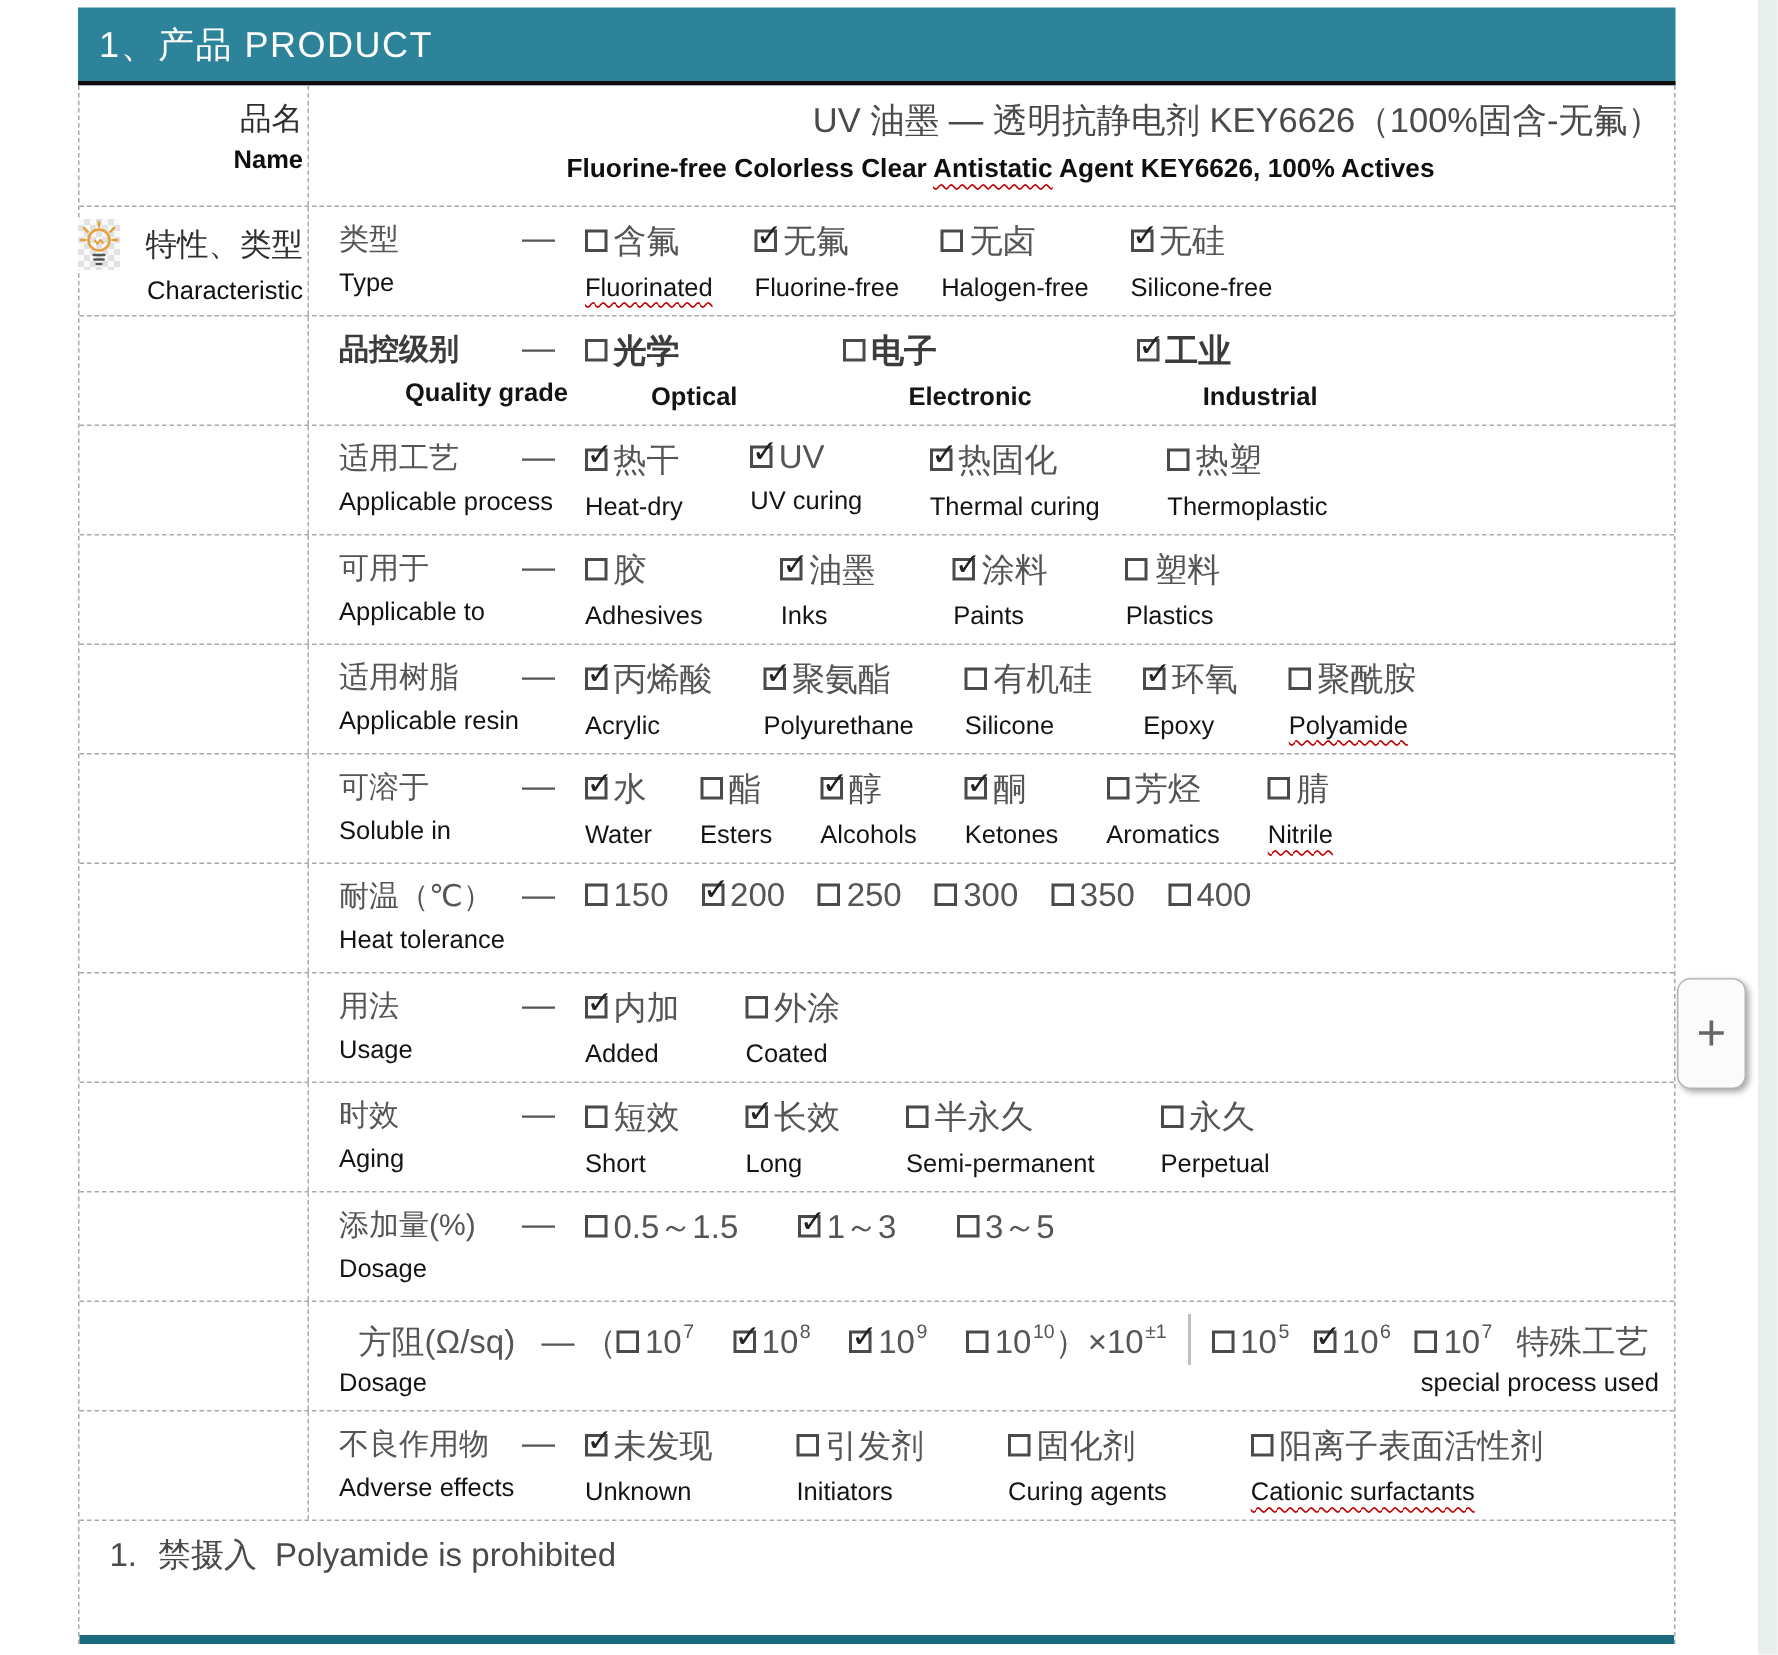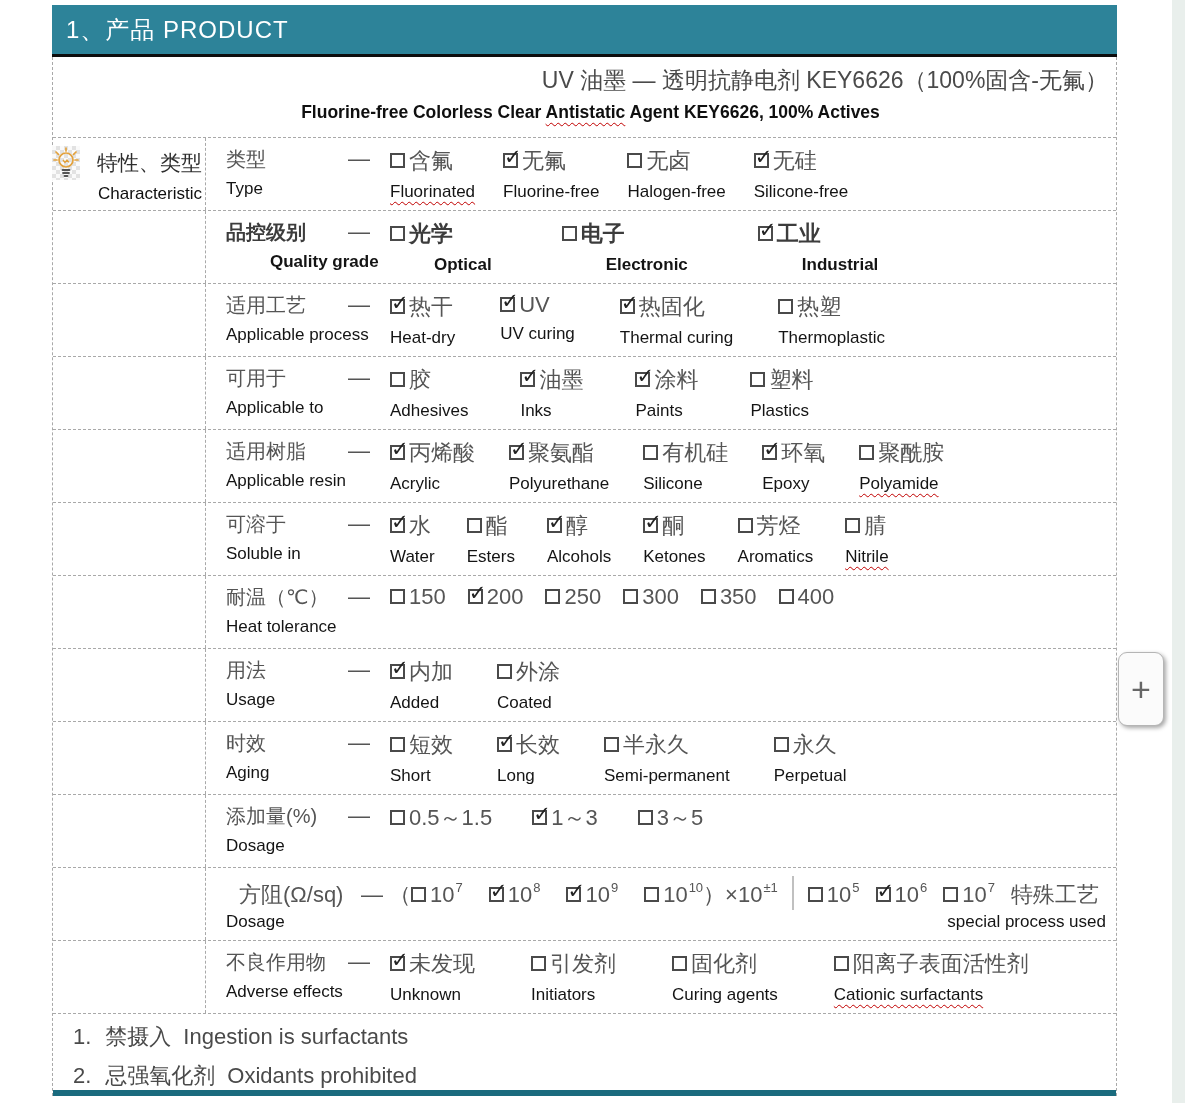--- a/index.html
+++ b/index.html
@@ -70,20 +70,24 @@
 <div class="edge-strip"></div>
 
 <div class="doc">
   <div class="section-header">
     <span>1、产品  PRODUCT</span>
   </div>
 
   <div class="tbl">
 
     <div class="row name-row">
+      <div class="lcell">
+        <div class="lzh">品名</div>
+        <div class="len">Name</div>
+      </div>
       <div class="rcell">
         <div class="pname-zh">UV 油墨 — 透明抗静电剂 KEY6626（100%固含-无氟）</div>
         <div class="pname-en"><span>Fluorine-free Colorless Clear </span><span class="mis">Antistatic</span><span> Agent KEY6626, 100% Actives</span></div>
       </div>
     </div>
 
     <div id="rows-mount">
         <div class="row row-std">
           <div class="lcell">
             <div class="lzh lc-line">
@@ -158,22 +162,21 @@
           </div>
         </div>
         <div class="row row-std">
           <div class="lcell"></div>
           <div class="rcell"><span class="rowlabel"><div class="l1">不良作用物</div><div class="l2">Adverse effects</div></span><span class="dashsep">—</span><span class="opt" style="margin-right: 56px;"><div class="l1"><span class="cb on"></span><span>未发现</span></div><div class="l2">Unknown</div></span><span class="opt" style="margin-right: 56px;"><div class="l1"><span class="cb"></span><span>引发剂</span></div><div class="l2">Initiators</div></span><span class="opt" style="margin-right: 56px;"><div class="l1"><span class="cb"></span><span>固化剂</span></div><div class="l2">Curing agents</div></span><span class="opt" style="margin-right: 56px;"><div class="l1"><span class="cb"></span><span>阳离子表面活性剂</span></div><div class="l2 mis">Cationic surfactants</div></span></div>
         </div>
       </div>
 
     <div class="row warn-row">
       <div class="rcell">
-        <div class="warn-line"><span class="no">1.</span><span>禁摄入</span><span class="en">Ingestion is surfactants</span></div>
-        <div class="warn-line"><span class="no">2.</span><span>忌强氧化剂</span><span class="en">Oxidants prohibited</span></div>
+        <div class="warn-line"><span class="no">1.</span><span>禁摄入</span><span class="en">Polyamide is prohibited</span></div>
       </div>
     </div>
 
     <div class="bottom-bar"></div>
   </div>
 </div>
 
 <div class="plus-btn">+</div>
 
 </body></html>

